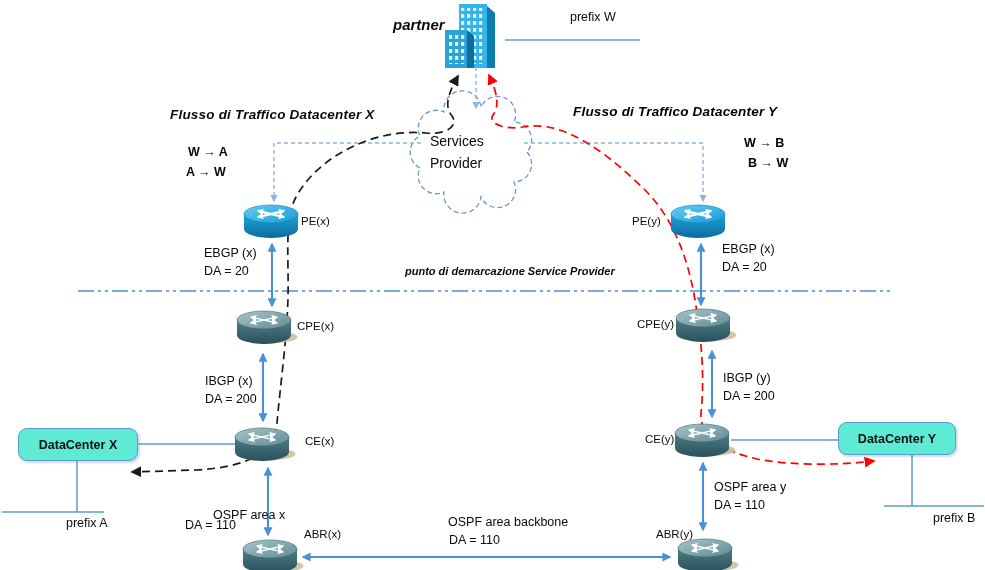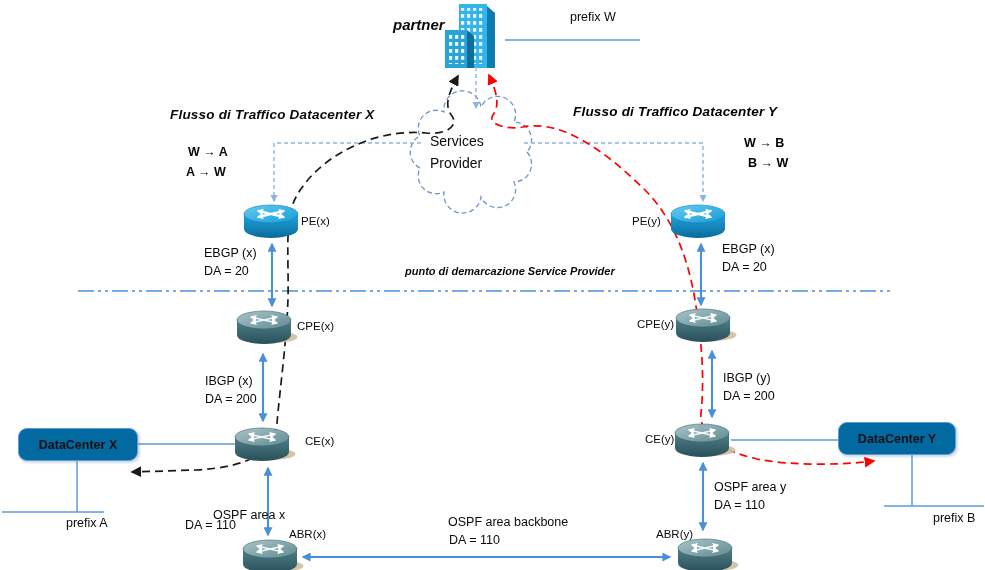--- a/index.html
+++ b/index.html
@@ -12,21 +12,21 @@
   .sm{font-size:11.5px;}
   .md{font-size:12.5px;}
   .flow-title{font-size:13.5px;font-style:italic;font-weight:600;letter-spacing:.2px;}
   .red{color:#000000;}
   .route{font-size:12.5px;font-weight:600;}
   .partner{font-size:15px;font-weight:700;font-style:italic;}
   .demark{font-size:11px;font-weight:700;font-style:italic;}
   .cloud-lbl{font-size:14px;text-align:left;width:86px;line-height:1.55;}
   .cloud-lbl span{display:block;}
   .dc-box{
-    position:absolute;background:#0369a1;border:1.6px solid #5b9bd5;border-radius:9px;
+    position:absolute;background:#5eead4;border:1.6px solid #5b9bd5;border-radius:9px;
     display:flex;align-items:center;justify-content:center;
     font-weight:700;font-size:12.5px;box-shadow:1.5px 1.5px 2px rgba(130,155,185,.35);
   }
 </style>
 </head>
 <body>
 
 <div id="stage">
 
 <svg width="985" height="570" viewBox="0 0 985 570">
@@ -163,21 +163,21 @@
 <div class="lbl route red" style="left:734px;top:156px;margin-left:14px;">B → W</div>
 
 <div class="lbl demark" style="left:385px;top:265px;margin-left:20px;">punto di demarcazione Service Provider</div>
 
 <div class="lbl sm" style="left:301px;top:214px;">PE(x)</div>
 <div class="lbl sm" style="left:632px;top:214px;">PE(y)</div>
 <div class="lbl sm" style="left:297px;top:319px;">CPE(x)</div>
 <div class="lbl sm" style="left:637px;top:317px;">CPE(y)</div>
 <div class="lbl sm" style="left:305px;top:434px;">CE(x)</div>
 <div class="lbl sm" style="left:645px;top:432px;">CE(y)</div>
-<div class="lbl sm" style="left:289px;top:527px;">ABR(x)</div>
+<div class="lbl sm" style="left:304px;top:527px;">ABR(x)</div>
 <div class="lbl sm" style="left:656px;top:527px;">ABR(y)</div>
 
 <div class="lbl md" style="left:204px;top:246px;">EBGP (x)</div>
 <div class="lbl md" style="left:204px;top:264px;">DA = 20</div>
 <div class="lbl md" style="left:722px;top:242px;">EBGP (x)</div>
 <div class="lbl md" style="left:722px;top:260px;">DA = 20</div>
 
 <div class="lbl md" style="left:205px;top:374px;">IBGP (x)</div>
 <div class="lbl md" style="left:205px;top:392px;">DA = 200</div>
 <div class="lbl md" style="left:723px;top:371px;">IBGP (y)</div>

